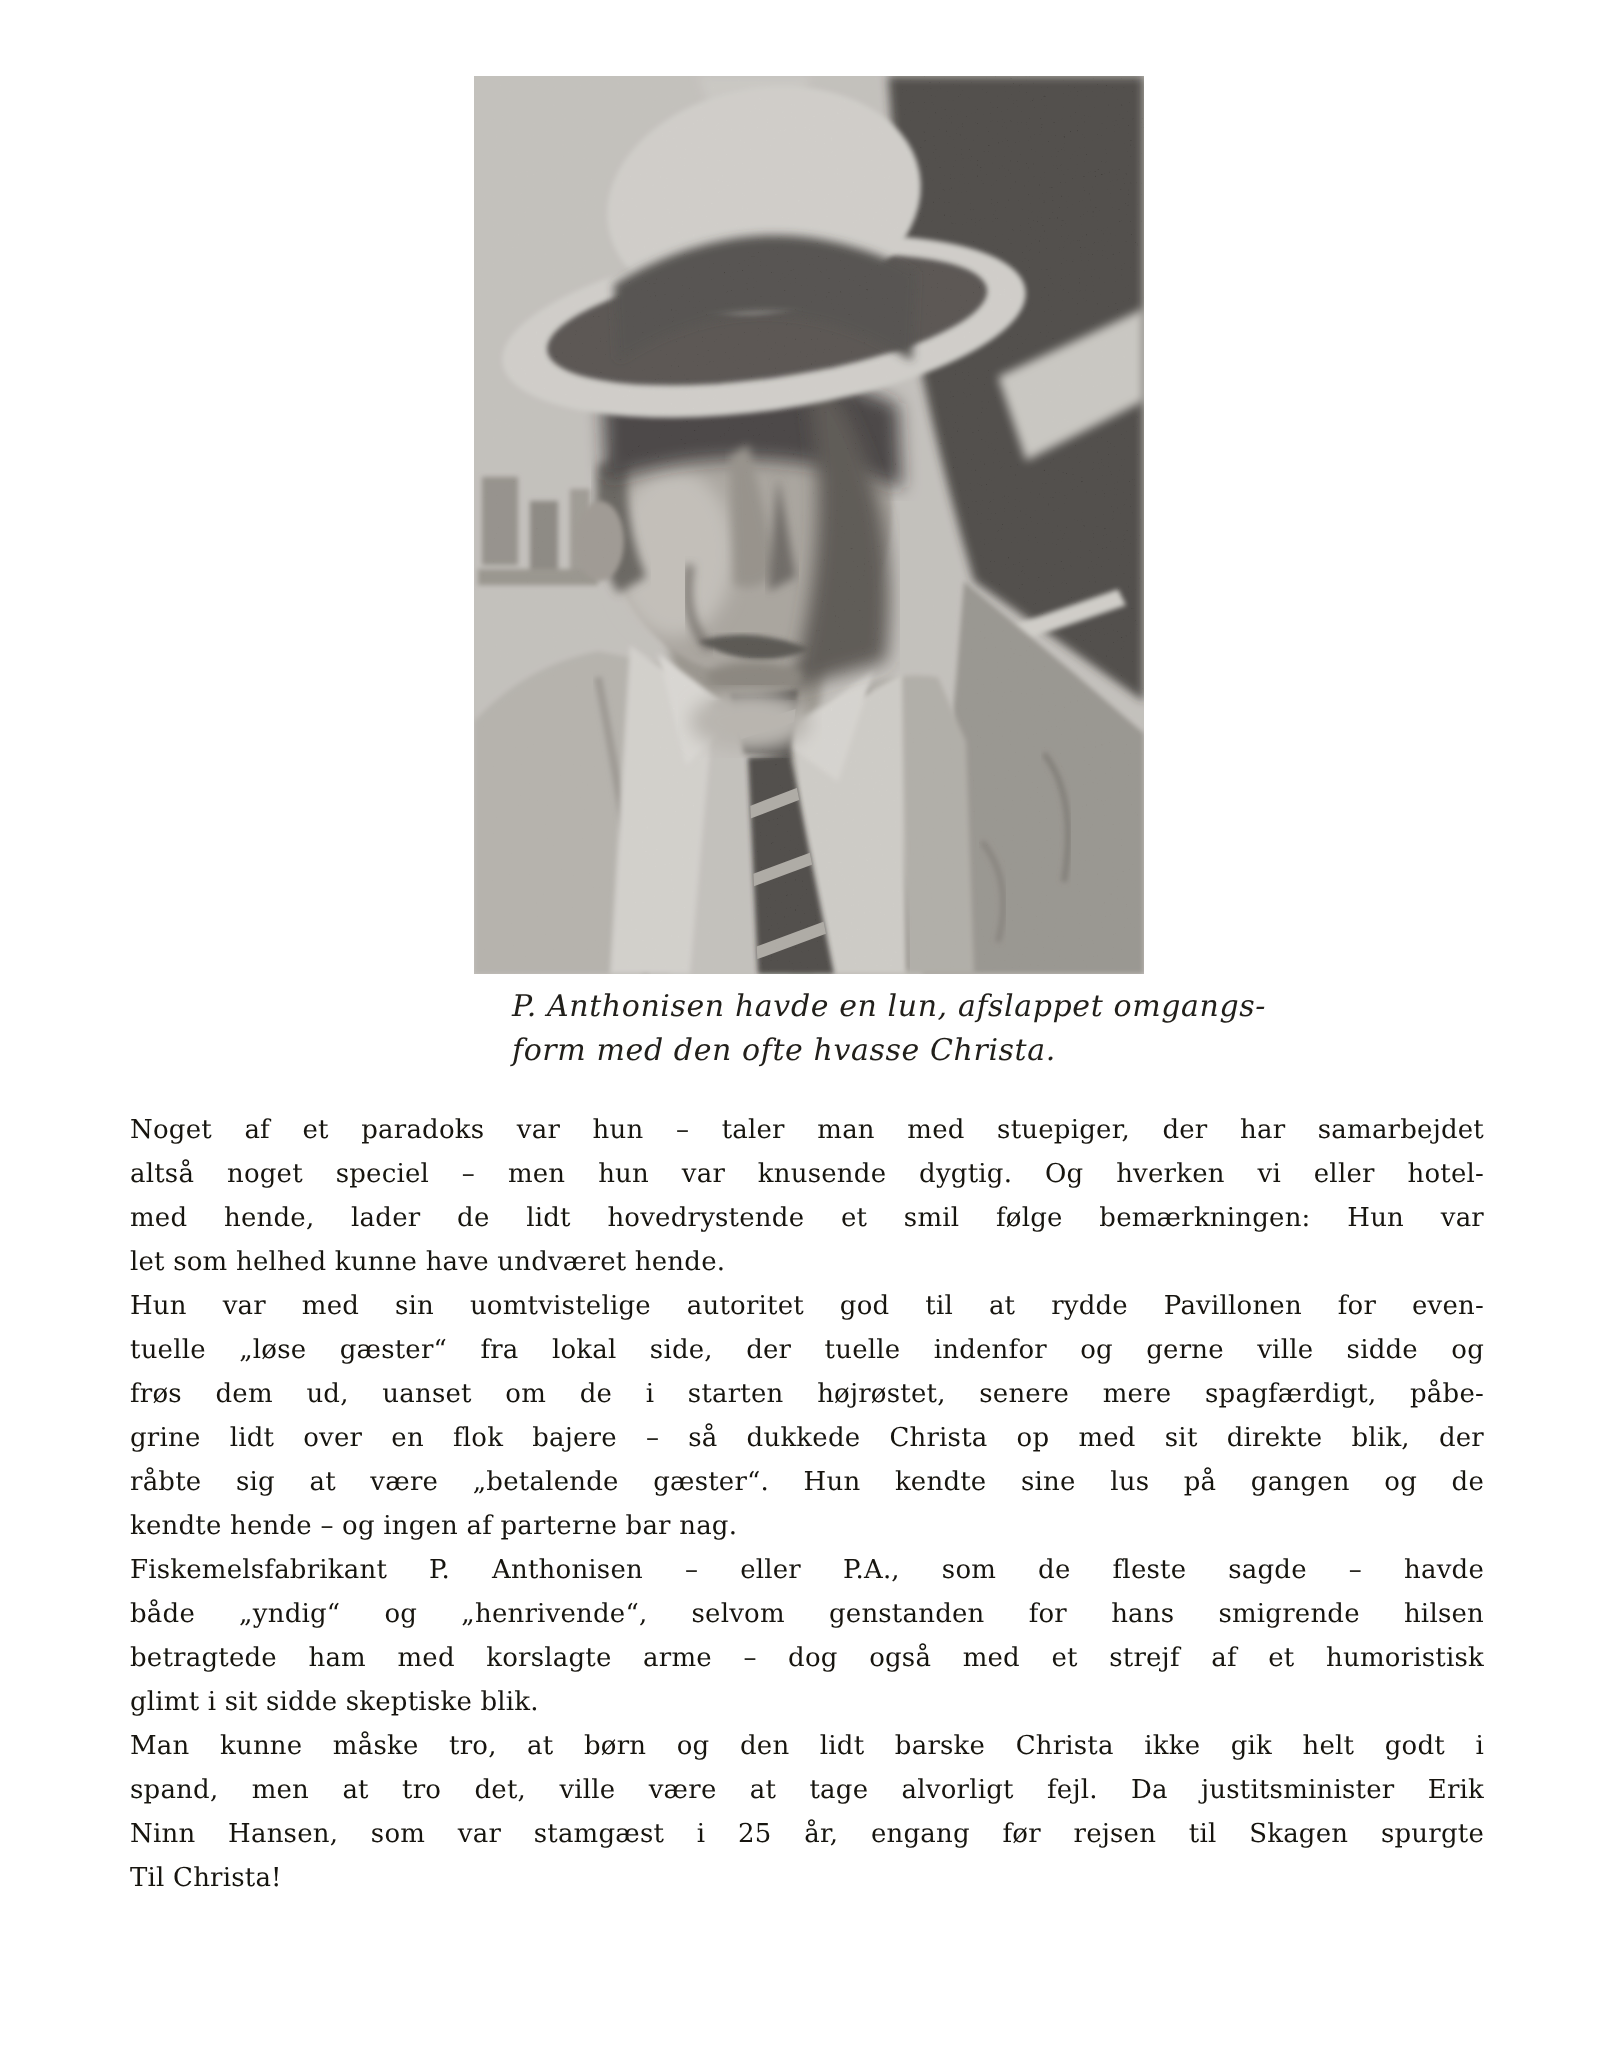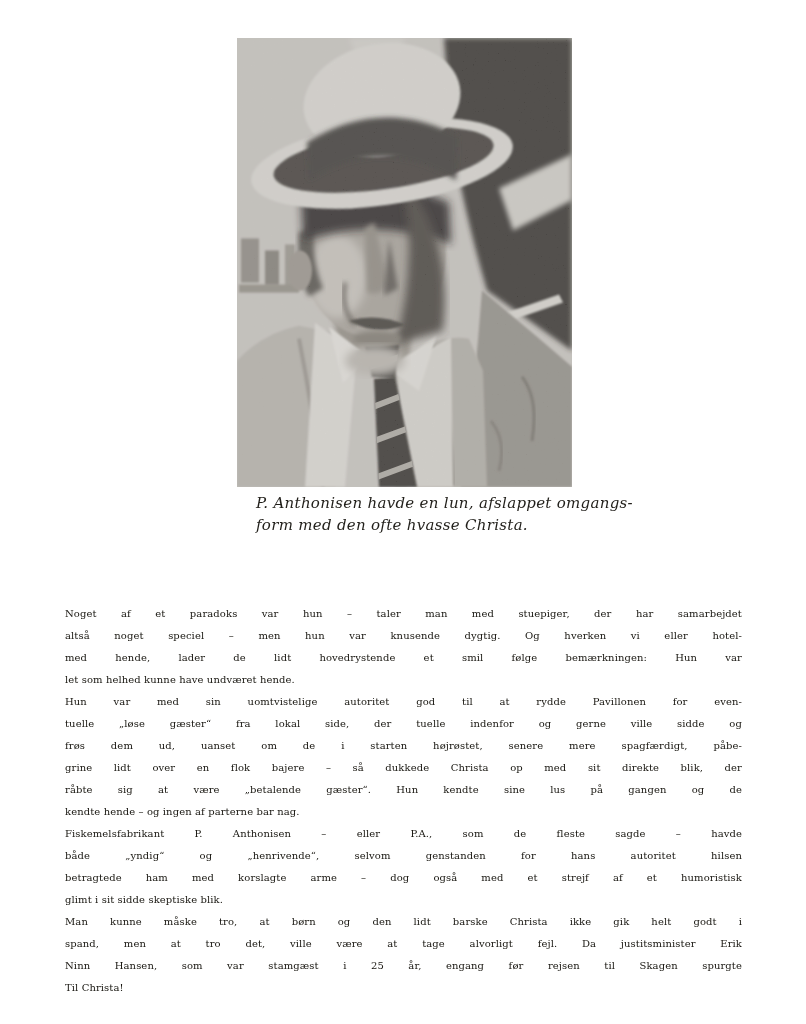--- a/index.html
+++ b/index.html
@@ -31,25 +31,24 @@
     font-size: 15px;
     line-height: 22px;
     color: var(--caption-ink, #211f1a);
     letter-spacing: 0.3px;
   }
 
   .bodytext {
     position: absolute;
     left: 65px; top: 555px;
     width: 677px;
-    font-size: 10px;
+    font-size: 13px;
     line-height: 22px;
     color: var(--ink, #17150f);
     letter-spacing: 0.1px;
-    margin-top: 48px;
   }
   .bodytext .para { margin: 0; }
   .bodytext .line {
     text-align: justify;
     text-align-last: justify;
     white-space: normal;
     height: 22px;
     overflow: hidden;
   }
   .bodytext .line.last {
@@ -183,21 +182,21 @@
       <div class="para">
         <div class="line">Hun var med sin uomtvistelige autoritet god til at rydde Pavillonen for even-</div>
         <div class="line">tuelle „løse gæster“ fra lokal side, der tuelle indenfor og gerne ville sidde og</div>
         <div class="line">frøs dem ud, uanset om de i starten højrøstet, senere mere spagfærdigt, påbe-</div>
         <div class="line">grine lidt over en flok bajere – så dukkede Christa op med sit direkte blik, der</div>
         <div class="line">råbte sig at være „betalende gæster“. Hun kendte sine lus på gangen og de</div>
         <div class="line last">kendte hende – og ingen af parterne bar nag.</div>
       </div>
       <div class="para">
         <div class="line">Fiskemelsfabrikant P. Anthonisen – eller P.A., som de fleste sagde – havde</div>
-        <div class="line">både „yndig“ og „henrivende“, selvom genstanden for hans autoritet hilsen</div>
+        <div class="line">både „yndig“ og „henrivende“, selvom genstanden for hans smigrende hilsen</div>
         <div class="line">betragtede ham med korslagte arme – dog også med et strejf af et humoristisk</div>
         <div class="line last">glimt i sit sidde skeptiske blik.</div>
       </div>
       <div class="para">
         <div class="line">Man kunne måske tro, at børn og den lidt barske Christa ikke gik helt godt i</div>
         <div class="line">spand, men at tro det, ville være at tage alvorligt fejl. Da justitsminister Erik</div>
         <div class="line">Ninn Hansen, som var stamgæst i 25 år, engang før rejsen til Skagen spurgte</div>
       </div>
       <div class="para">
         <div class="line last">Til Christa!</div>

